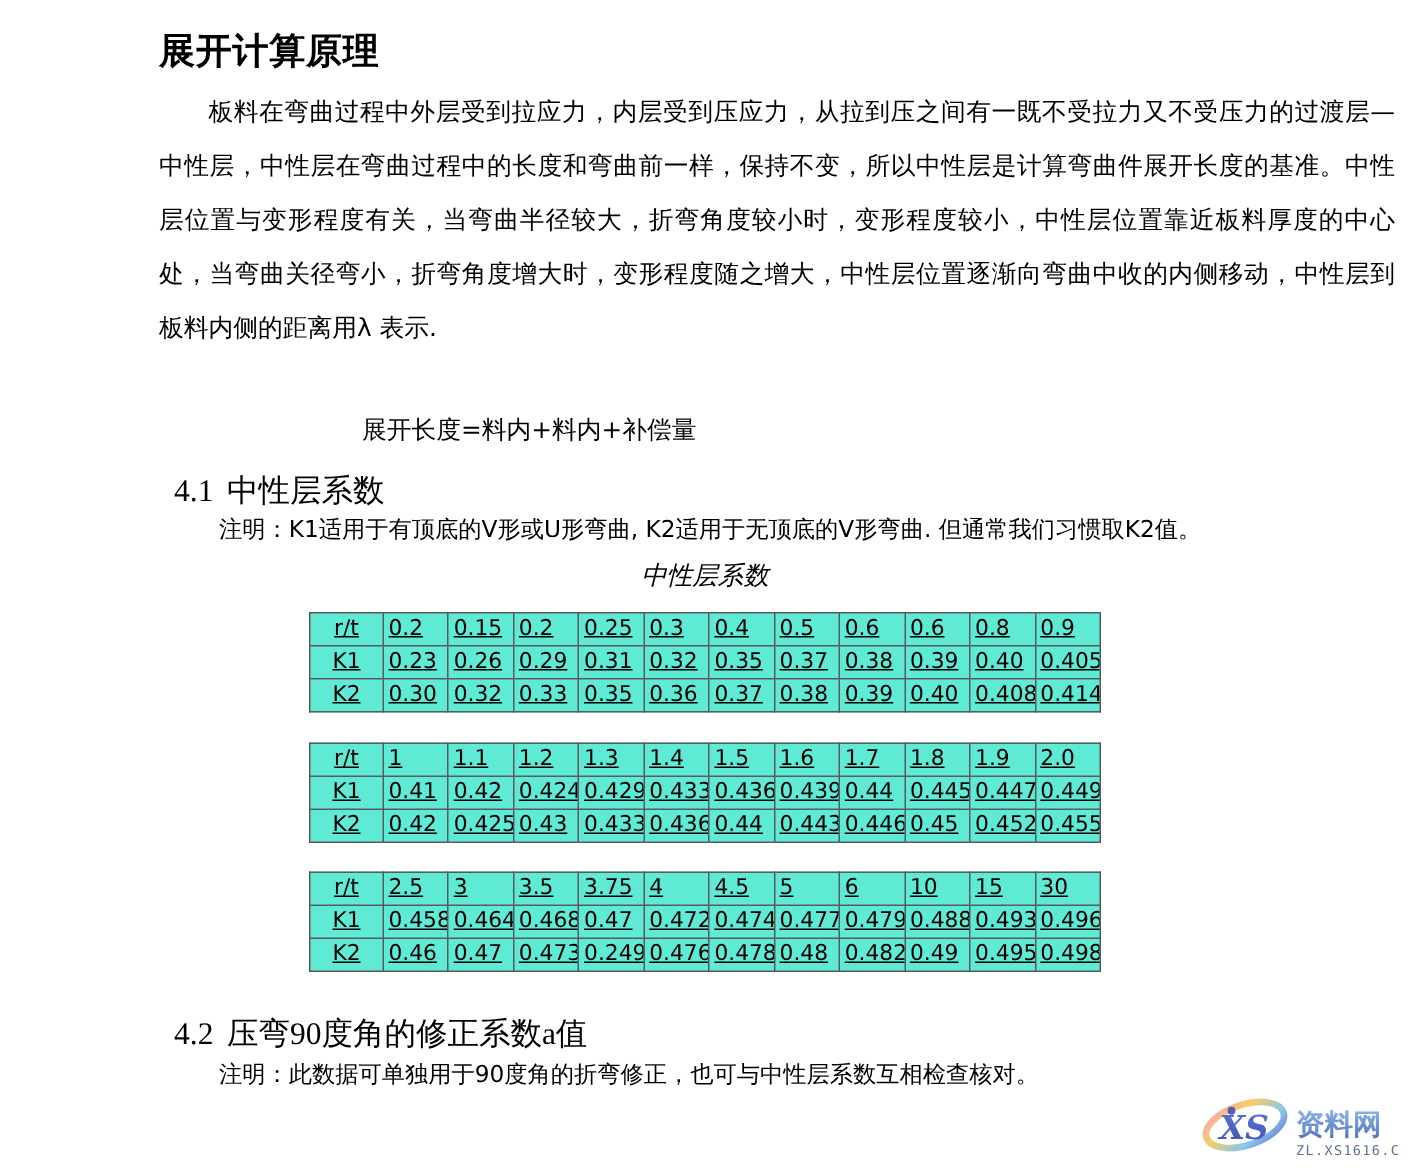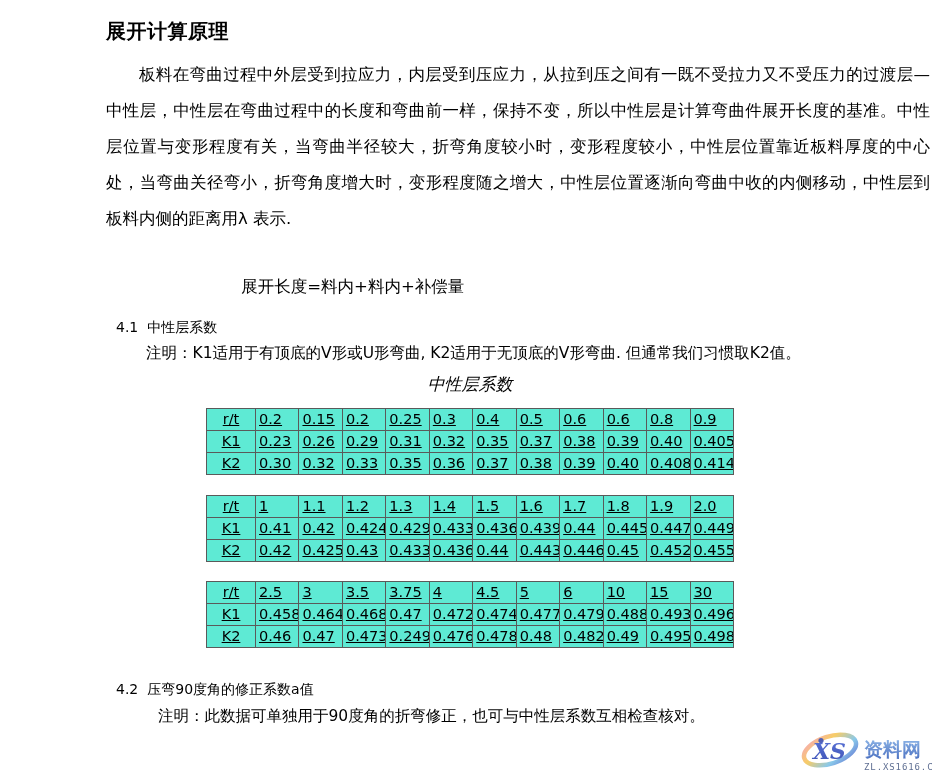--- a/index.html
+++ b/index.html
@@ -15,21 +15,21 @@
     font-family: "DejaVu Sans", "Liberation Sans", sans-serif;
     color: #000000;
     overflow: hidden;
   }
 
   
   .doc-title {
     position: absolute;
     left: 106px;
     top: 5px;
-    font-size: 20px;
+    font-size: 24px;
     font-weight: bold;
     letter-spacing: 0.5px;
     line-height: 26px;
     white-space: nowrap;
   }
 
   
   .body-para {
     position: absolute;
     left: 106px;
@@ -59,36 +59,37 @@
     font-size: 16.5px;
     line-height: 30px;
     text-indent: 8.2em;
     white-space: nowrap;
   }
 
   
   .sec-head {
     position: absolute;
     left: 116px;
-    font-size: 14px;
+    font-size: 21px;
     line-height: 26px;
     white-space: nowrap;
+    font-family: Liberation Serif, serif;
   }
   .sec-head .num { margin-right: 9px; }
   .sec-note {
     position: absolute;
     left: 146px;
     font-size: 15.5px;
     line-height: 26px;
     white-space: nowrap;
   }
   #sec41 { top: 314px; }
   #note41 { top: 340px; text-align: center; }
   #sec42 { top: 676px; }
-  #note42 { top: 703px; margin-left: 12px; }
+  #note42 { top: 703px; }
 
   
   .table-caption {
     position: absolute;
     left: 206px;
     top: 372px;
     width: 528px;
     text-align: center;
     font-family: "DejaVu Serif", "Liberation Serif", serif;
     font-style: italic;

